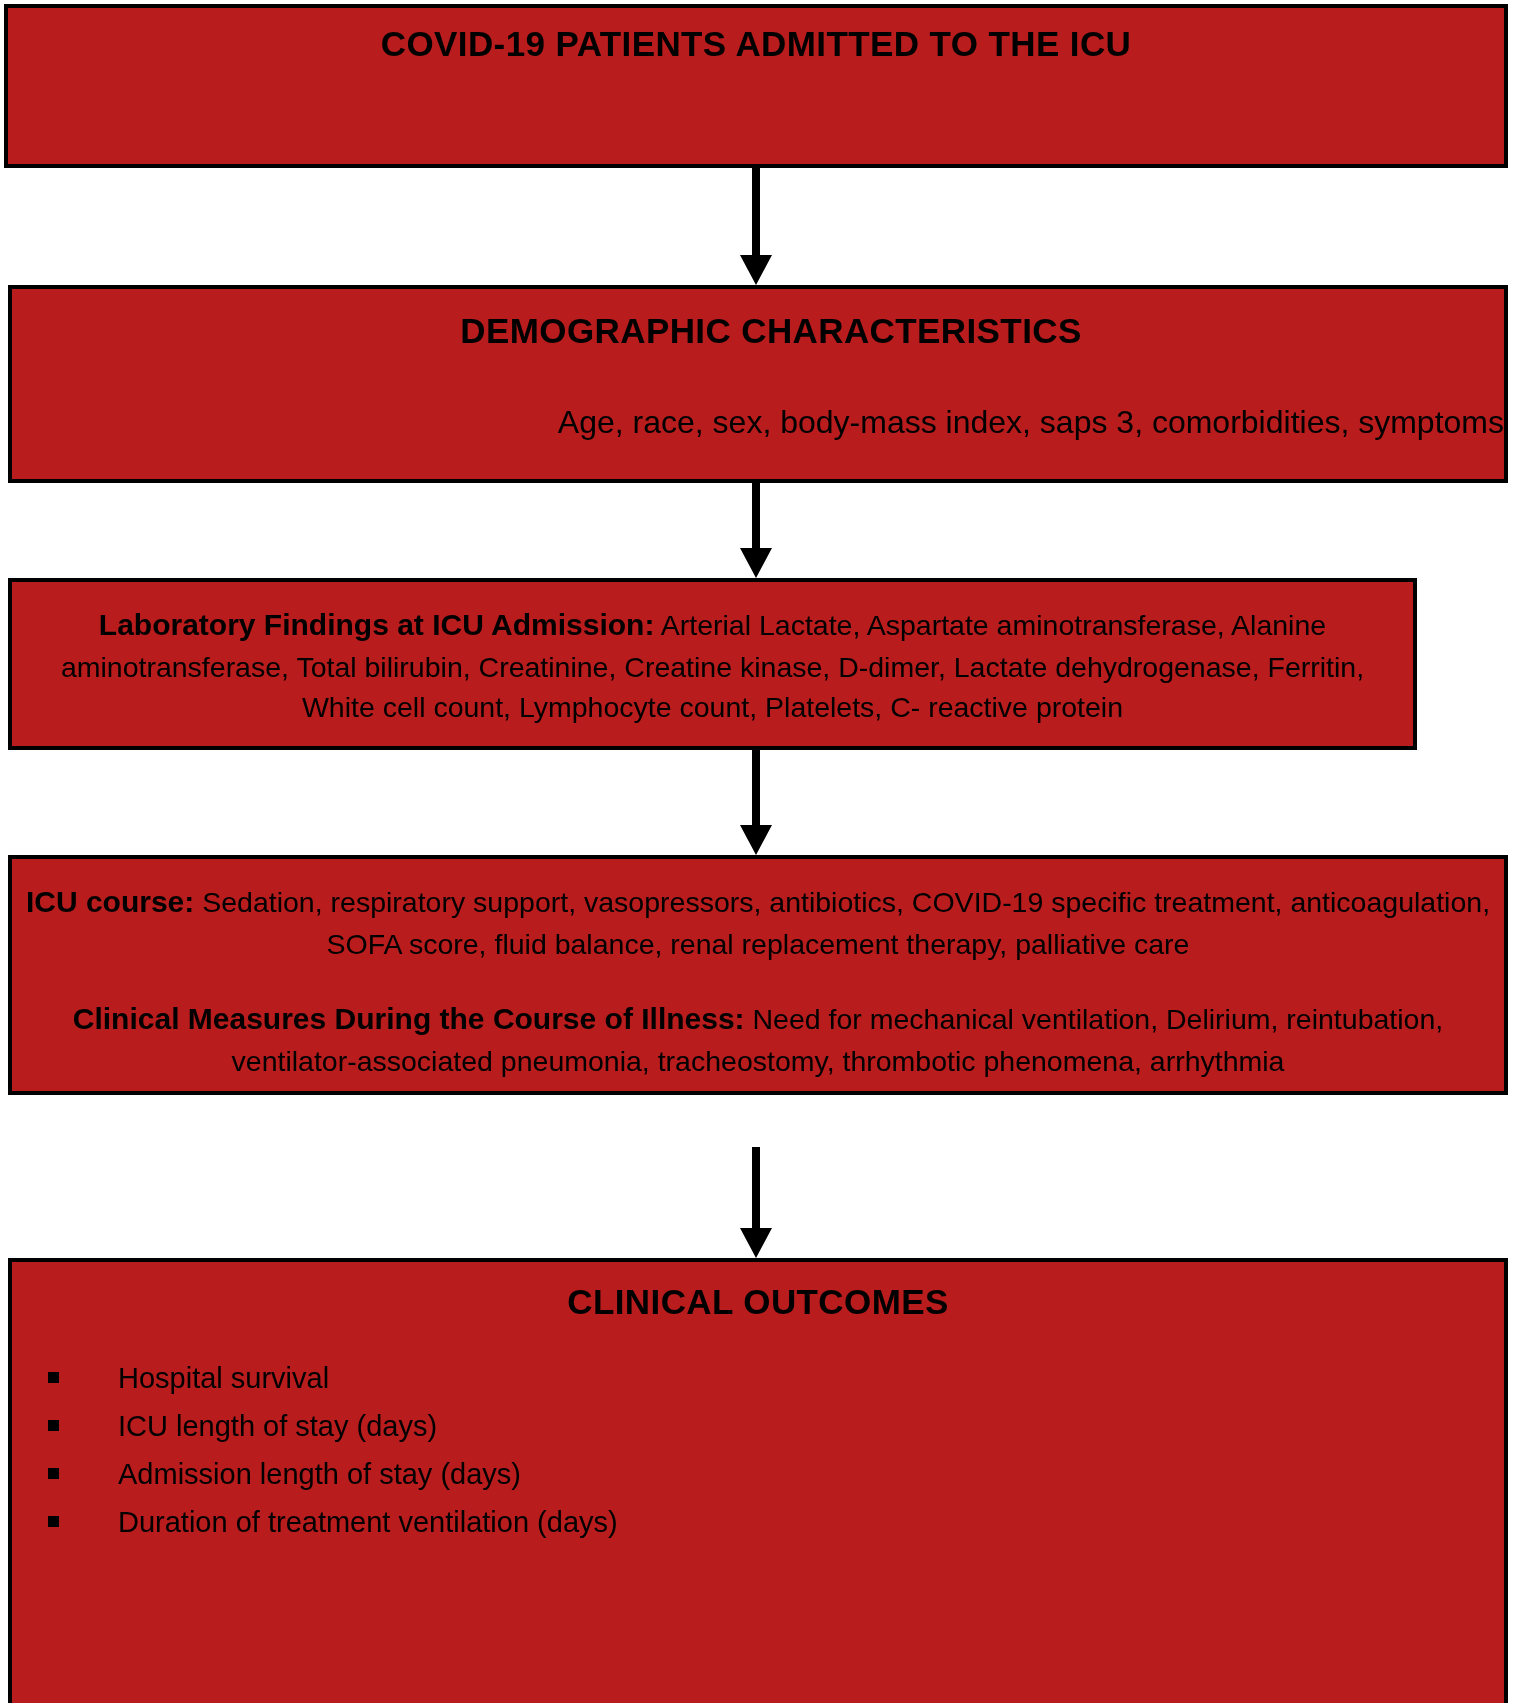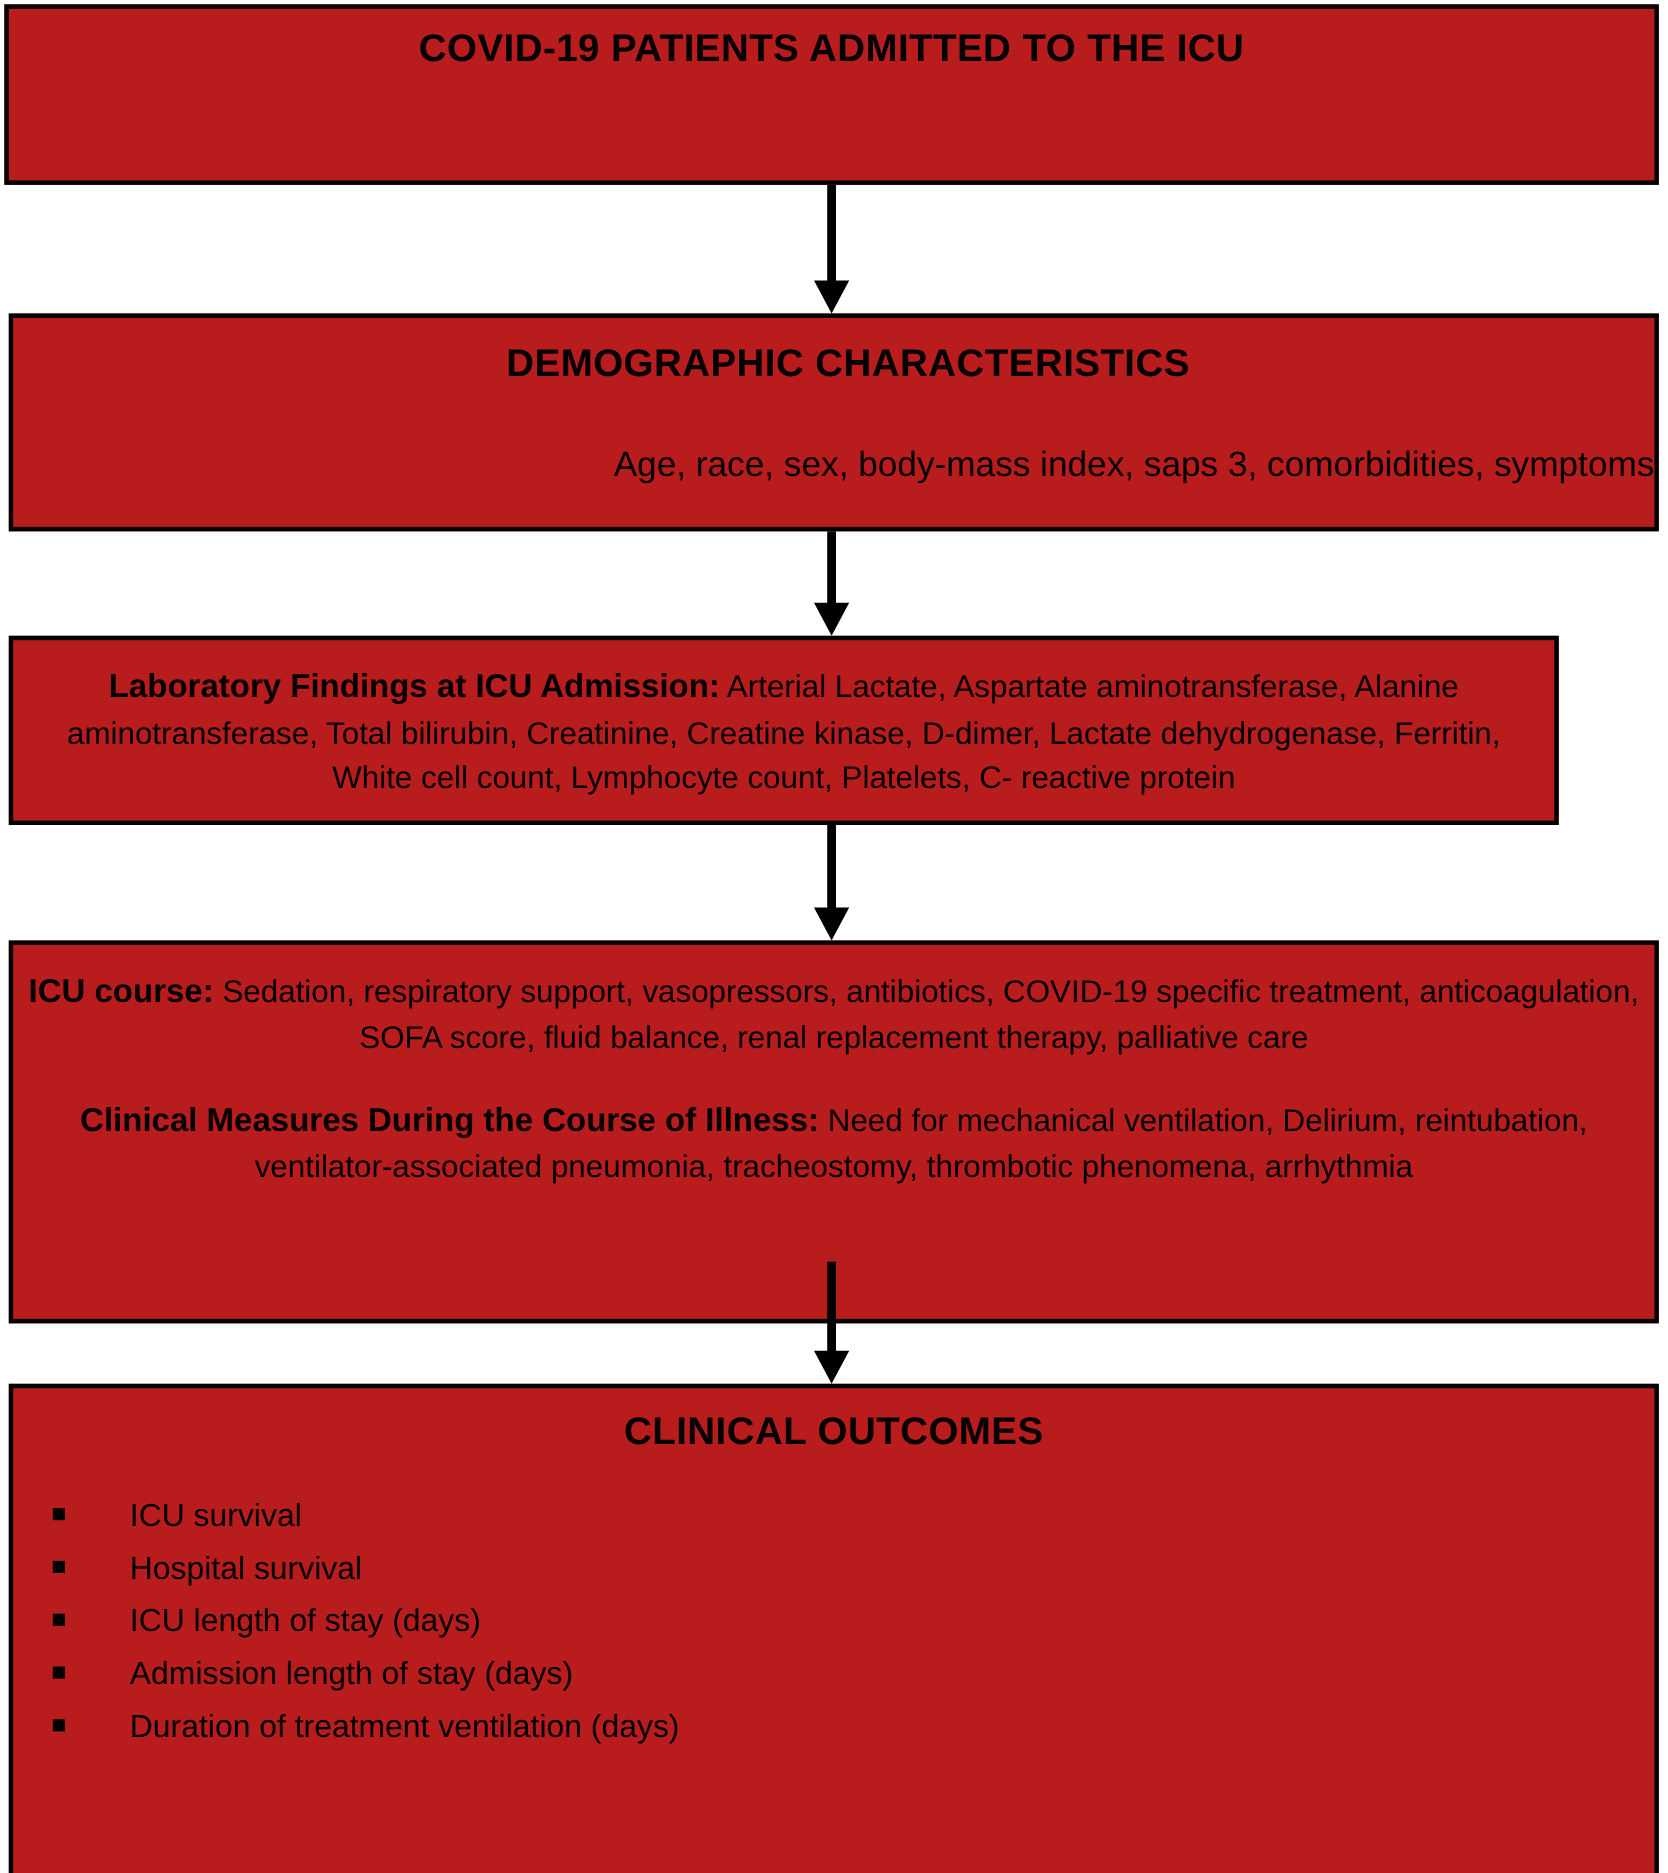--- a/index.html
+++ b/index.html
@@ -65,21 +65,21 @@
   }
   #node-demographics .node-title { margin-top: 22px; padding-left: 26px; }
   #node-demographics .node-sub   { margin-top: 50px; }
 
   #node-lab {
     left: 8px;  top: 578px; width: 1409px; height: 172px;
   }
   #node-lab .para { margin-top: 22px; }
 
   #node-icu {
-    left: 8px;  top: 855px; width: 1500px; height: 348px;
+    left: 8px;  top: 855px; width: 1500px; height: 240px;
   }
   #node-icu .para.block-1 { margin-top: 22px; }
   #node-icu .para.block-2 { margin-top: 34px; }
 
   #node-outcomes {
     left: 8px;  top: 1258px; width: 1500px; height: 452px;
   }
   #node-outcomes .node-title { margin-top: 20px; }
 
   .bullet-list {
@@ -185,24 +185,20 @@
   <div class="arrow" id="arrow-4">
     <div class="shaft"></div>
     <div class="head"></div>
   </div>
 
   <div class="node" id="node-outcomes">
     <div class="node-title">CLINICAL OUTCOMES</div>
     <ul class="bullet-list">
       <li>
           <span class="bullet-sq"></span>
-          <span>ICU survival</span>
-        </li>
-      <li>
-          <span class="bullet-sq"></span>
           <span>Hospital survival</span>
         </li>
       <li>
           <span class="bullet-sq"></span>
           <span>ICU length of stay (days)</span>
         </li>
       <li>
           <span class="bullet-sq"></span>
           <span>Admission length of stay (days)</span>
         </li>

